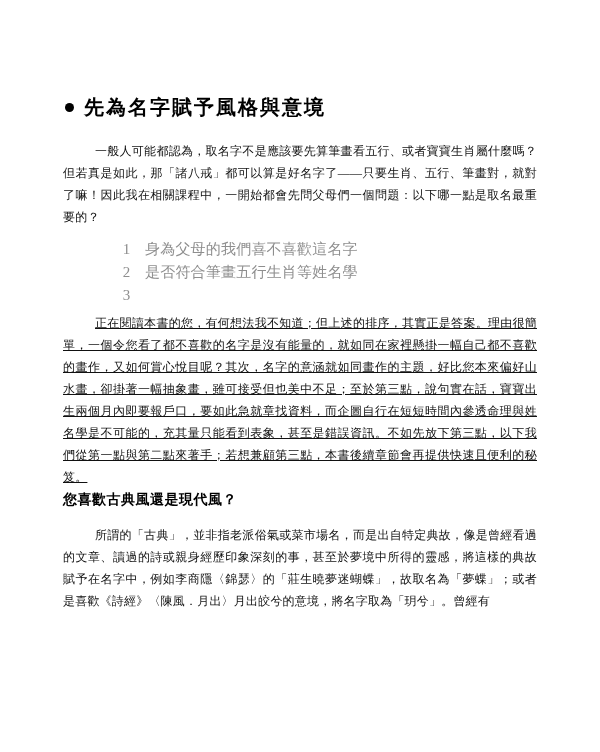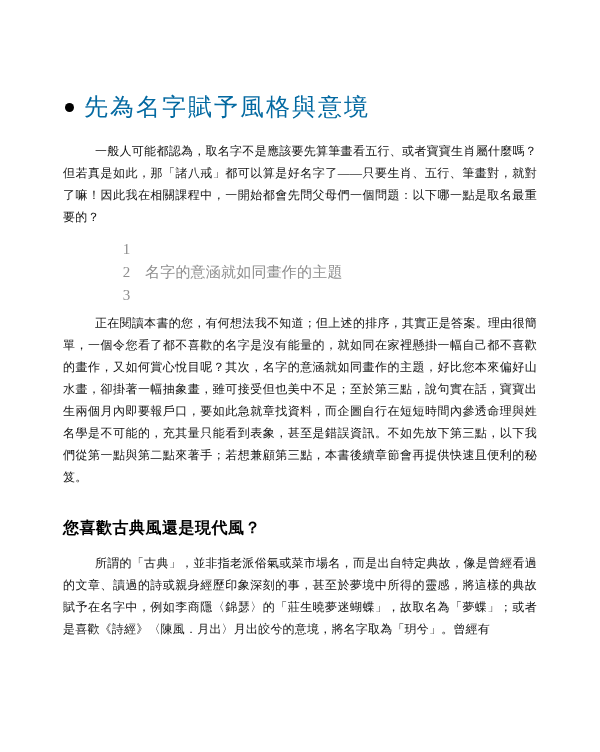--- a/index.html
+++ b/index.html
@@ -26,57 +26,56 @@
   .bullet {
     display: inline-block;
     width: 9px;
     height: 9px;
     background: #000000;
     border-radius: 50%;
     margin-right: 10px;
     flex: 0 0 auto;
   }
   .heading-text {
-    font-size: 24px;
-    font-weight: normal;
+    font-size: 20px;
+    font-weight: bold;
     letter-spacing: 2px;
-    color: #0369a1;
+    color: #000000;
     white-space: nowrap;
   }
   .body {
     font-size: 12px;
     line-height: 22px;
     text-align: justify;
     text-justify: inter-ideograph;
     color: #111111;
     letter-spacing: 0.2px;
   }
   .indent { text-indent: 32px; }
   .p1 { margin-top: 18px; }
-  .p2 { margin-top: 5px; }
+  .p2 { margin-top: 5px; text-decoration: underline; }
   .p3 { margin-top: 12px; }
   .qlist {
     list-style: none;
     margin: 10px 0 0 57px;
     color: #8e8e8e;
     font-size: 15px;
     line-height: 23px;
   }
   .qitem { display: flex; }
   .qnum {
     flex: 0 0 auto;
     width: 13px;
     margin-right: 12px;
     text-align: center;
     color: #8e8e8e;
   }
   .qtext { color: #8e8e8e; letter-spacing: 0.2px; }
   .subheading {
-    margin-top: 28px;
-    font-size: 16px;
+    font-size: 14px;
     font-weight: bold;
     line-height: 24px;
     color: #000000;
     letter-spacing: 0.5px;
   }
 </style>
 </head>
 <body>
 
 <div class="page">
@@ -84,24 +83,25 @@
   <header class="heading">
     <span class="bullet"></span>
     <span class="heading-text">先為名字賦予風格與意境</span>
   </header>
 
   <p class="body indent p1">一般人可能都認為，取名字不是應該要先算筆畫看五行、或者寶寶生肖屬什麼嗎？但若真是如此，那「諸八戒」都可以算是好名字了——只要生肖、五行、筆畫對，就對了嘛！因此我在相關課程中，一開始都會先問父母們一個問題：以下哪一點是取名最重要的？</p>
 
   <ol class="qlist">
     <li class="qitem">
       <span class="qnum">1</span>
+      <span class="qtext">身為父母的我們喜不喜歡這名字</span>
     </li>
     <li class="qitem">
       <span class="qnum">2</span>
-      <span class="qtext">名字的意涵就如同畫作的主題</span>
+      <span class="qtext">是否符合筆畫五行生肖等姓名學</span>
     </li>
     <li class="qitem">
       <span class="qnum">3</span>
     </li>
   </ol>
 
   <p class="body indent p2">正在閱讀本書的您，有何想法我不知道；但上述的排序，其實正是答案。理由很簡單，一個令您看了都不喜歡的名字是沒有能量的，就如同在家裡懸掛一幅自己都不喜歡的畫作，又如何賞心悅目呢？其次，名字的意涵就如同畫作的主題，好比您本來偏好山水畫，卻掛著一幅抽象畫，雖可接受但也美中不足；至於第三點，說句實在話，寶寶出生兩個月內即要報戶口，要如此急就章找資料，而企圖自行在短短時間內參透命理與姓名學是不可能的，充其量只能看到表象，甚至是錯誤資訊。不如先放下第三點，以下我們從第一點與第二點來著手；若想兼顧第三點，本書後續章節會再提供快速且便利的秘笈。</p>
 
   <h2 class="subheading">您喜歡古典風還是現代風？</h2>
 

